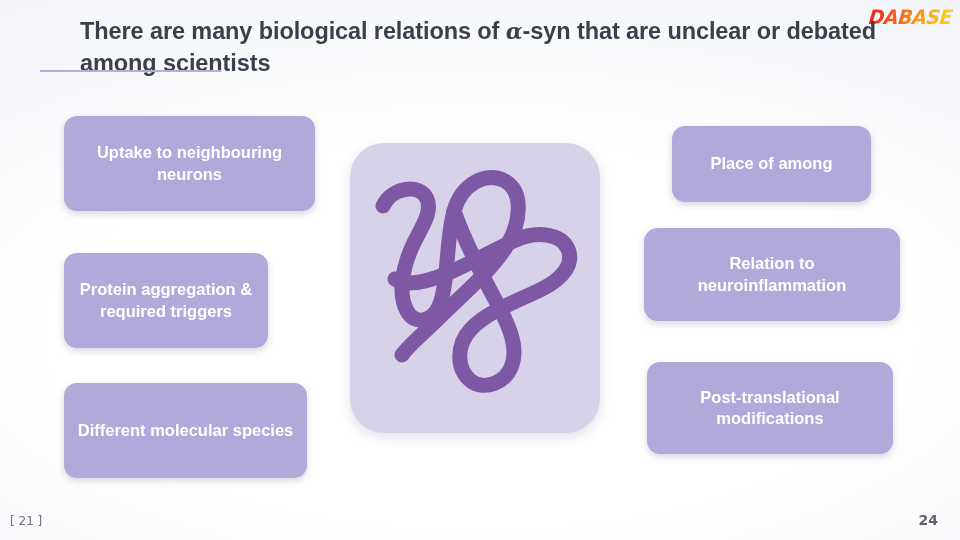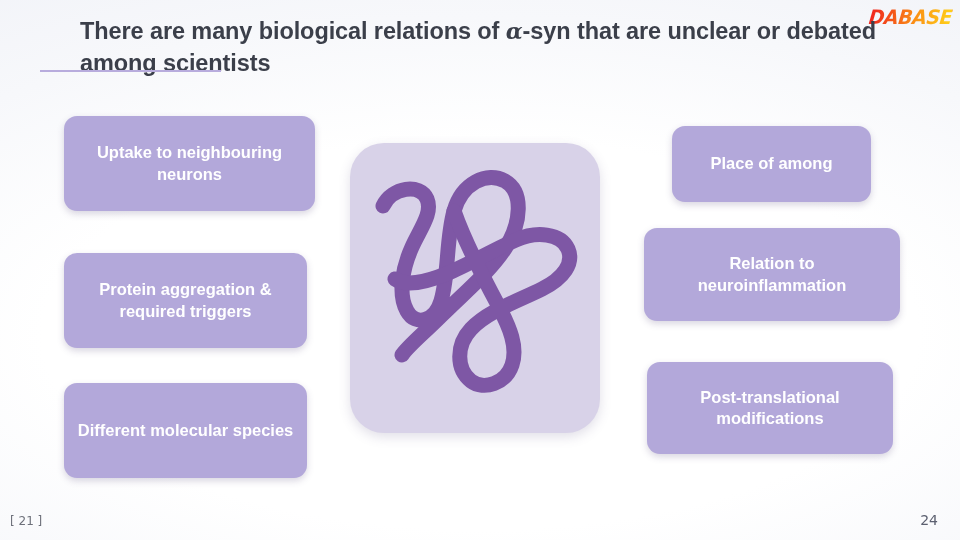--- a/index.html
+++ b/index.html
@@ -89,25 +89,25 @@
     justify-content: center;
     text-align: center;
     color: #ffffff;
     font-weight: bold;
     font-size: 16.5px;
     line-height: 1.28;
     padding: 6px 12px;
   }
 
   #box-left-0 { left: 64px;  top: 116px; width: 251px; height: 95px; }
-  #box-left-1 { left: 64px;  top: 253px; width: 243px; height: 95px; }
+  #box-left-1 { left: 64px;  top: 253px; width: 204px; height: 95px; }
   #box-left-2 { left: 64px;  top: 383px; width: 243px; height: 95px; }
 
   #box-right-0 { left: 672px; top: 126px; width: 199px; height: 76px; }
-  #box-right-1 { left: 644px; top: 228px; width: 256px; height: 93px; }
+  #box-right-1 { left: 644px; top: 228px; width: 256px; height: 93px; border-radius: 14px; }
   #box-right-2 { left: 647px; top: 362px; width: 246px; height: 92px; }
 
   
   .illustration {
     position: absolute;
     left: 350px;
     top: 143px;
     width: 250px;
     height: 290px;
     background: #d8d2e8;
@@ -129,20 +129,21 @@
     color: #6d707a;
     font-family: "DejaVu Sans", sans-serif;
   }
   .page-number {
     position: absolute;
     right: 22px;
     bottom: 12px;
     font-size: 14px;
     color: #5c6070;
     font-family: "DejaVu Sans", sans-serif;
+    font-weight: bold;
   }
 </style>
 </head>
 <body>
 
 <div class="slide">
 
   <div class="logo">
     <span class="logo-text">DABASE</span>
   </div>

